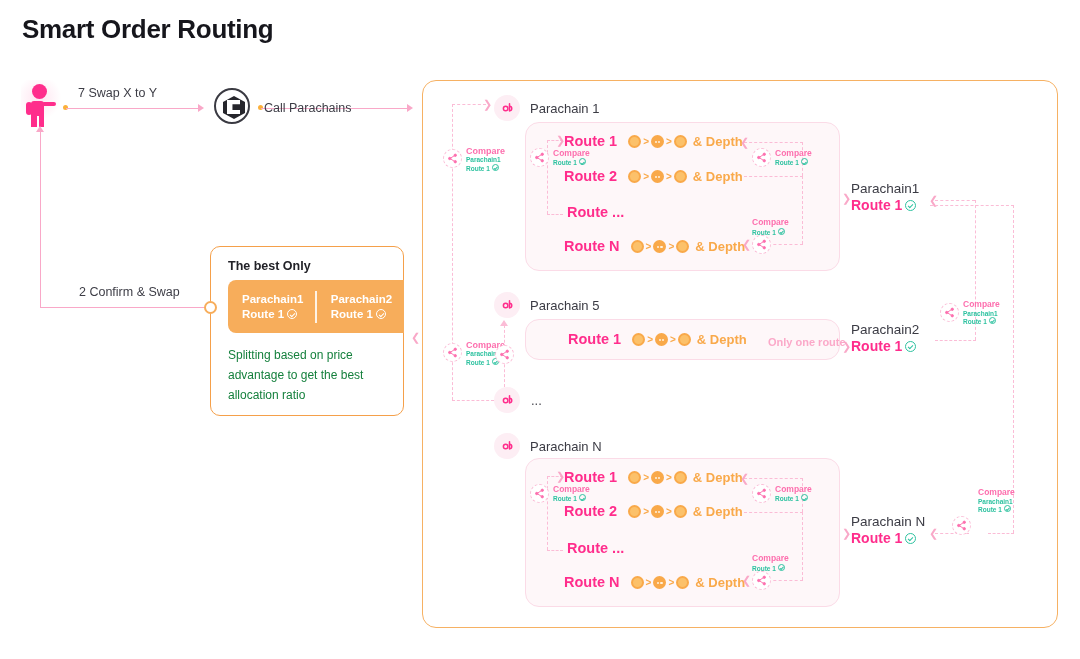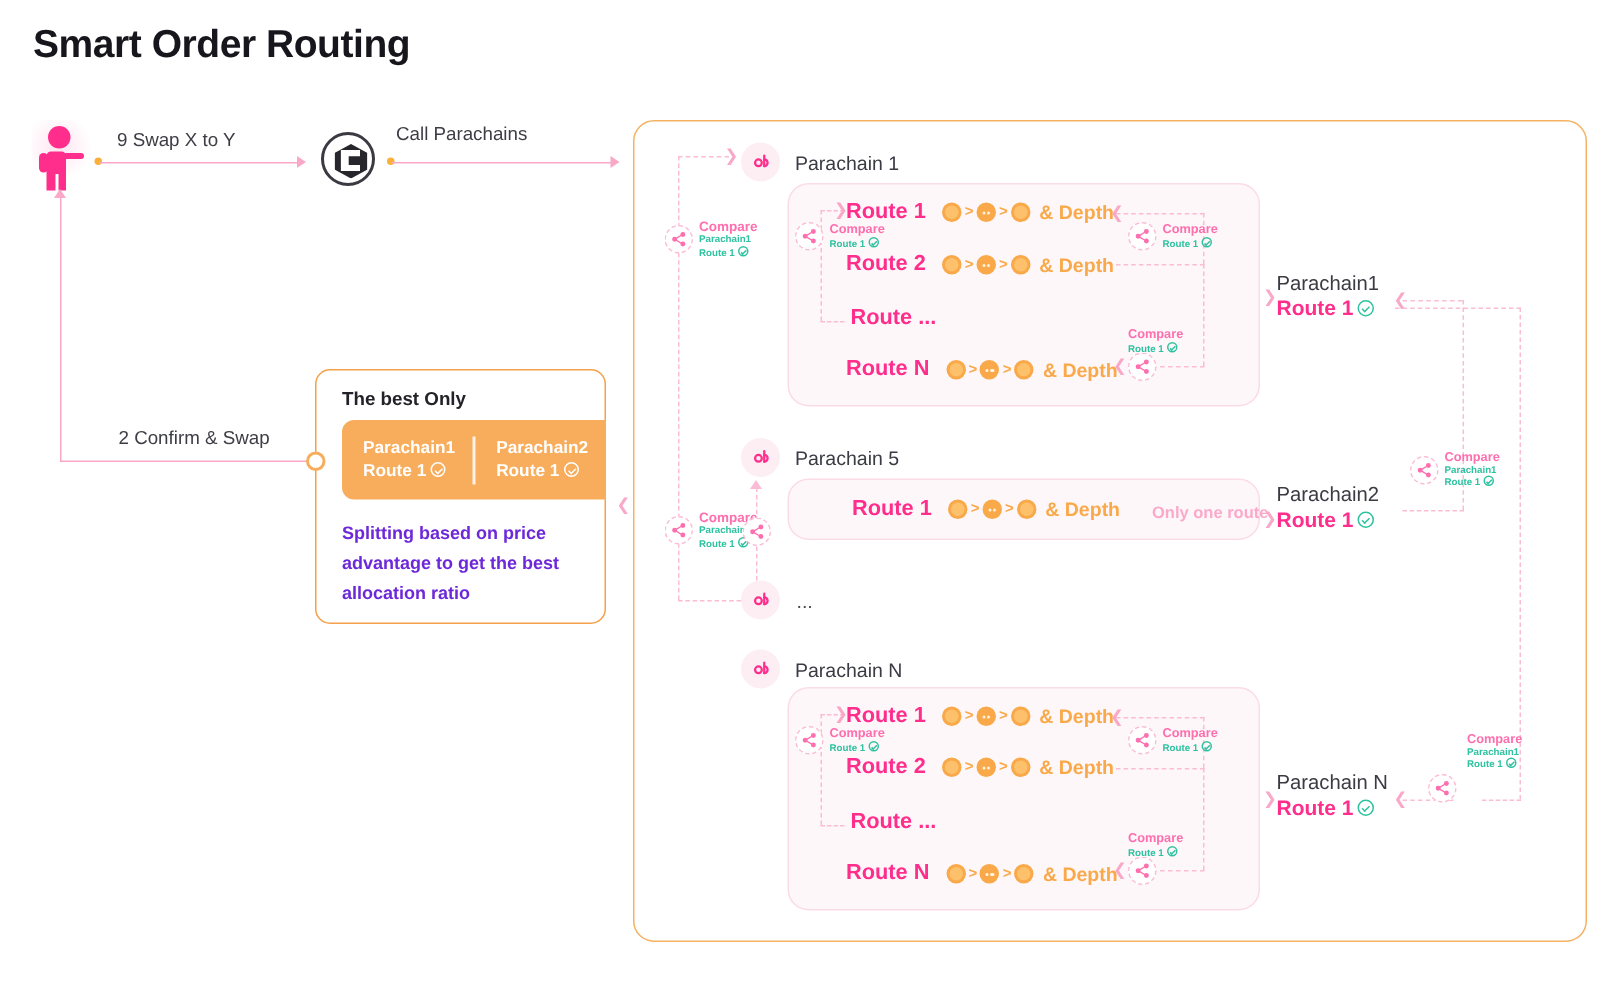--- a/index.html
+++ b/index.html
@@ -56,21 +56,21 @@
   .best-card .title { position: absolute; left: 17px; top: 12px; font-size: 12.5px; font-weight: bold; color: #222228; }
   .best-card .band {
     position: absolute; left: 17px; top: 33px; width: 176px; height: 53px;
     background: #f7ad5b; border-radius: 8px 0 0 8px;
     display: flex; align-items: center;
   }
   .best-card .band .col { flex: 1; padding-left: 14px; color: #ffffff; font-size: 11.5px; font-weight: bold; line-height: 15px; }
   .best-card .band .sep { width: 1.5px; height: 32px; background: rgba(255,255,255,0.85); }
   .best-card .note {
     position: absolute; left: 17px; top: 98px; width: 160px;
-    font-size: 12px; font-weight: bold; line-height: 20px; color: #6d28d9;
+    font-size: 12px; font-weight: normal; line-height: 20px; color: #15803d;
   }
   .best-card .anchor { position: absolute; left: -7px; top: 54px; width: 13px; height: 13px; border-radius: 50%; background: #fff; border: 2px solid #f7ad5b; }
   .chk { display: inline-block; width: 10px; height: 10px; border-radius: 50%; border: 1.3px solid currentColor; position: relative; vertical-align: -1px; margin-left: 3px; }
   .chk::after { content: ""; position: absolute; left: 2px; top: 3.4px; width: 4px; height: 2px; border-left: 1.3px solid currentColor; border-bottom: 1.3px solid currentColor; transform: rotate(-45deg); }
 
   
   .routing-panel {
     position: absolute; left: 422px; top: 80px; width: 636px; height: 548px;
     border: 1.6px solid #f6b163; border-radius: 14px; background: #ffffff;
   }
@@ -123,31 +123,31 @@
   <div class="head"></div>
   <div class="armr"></div>
   <div class="arml"></div>
   <div class="body"></div>
   <div class="legsplit"></div>
 </div>
 
 <div class="dot" style="left:63px; top:105px;"></div>
 <div class="line-h" style="left:66px; top:108px; width:134px;"></div>
 <div class="arrow-r" style="left:198px; top:104px;"></div>
-<div class="step-label" style="left:78px; top:86px;">9  Swap X to Y</div>
+<div class="step-label" style="left:78px; top:86px;">7  Swap X to Y</div>
 
 <div class="hub">
   <div class="hex"></div>
   <div class="hexin"></div>
 </div>
 
 <div class="dot" style="left:258px; top:105px;"></div>
 <div class="line-h" style="left:261px; top:108px; width:148px;"></div>
 <div class="arrow-r" style="left:407px; top:104px;"></div>
-<div class="step-label" style="left:264px; top:82px;">Call Parachains</div>
+<div class="step-label" style="left:264px; top:101px;">Call Parachains</div>
 
 <div class="line-h" style="left:40px; top:307px; width:174px;"></div>
 <div class="line-v" style="left:40px; top:131px; height:177px;"></div>
 <div class="arrow-u" style="left:36px; top:126px;"></div>
 <div class="step-label" style="left:79px; top:285px;">2  Confirm &amp; Swap</div>
 
 <div class="best-card">
   <div class="anchor"></div>
   <div class="title">The best Only</div>
   <div class="band">

